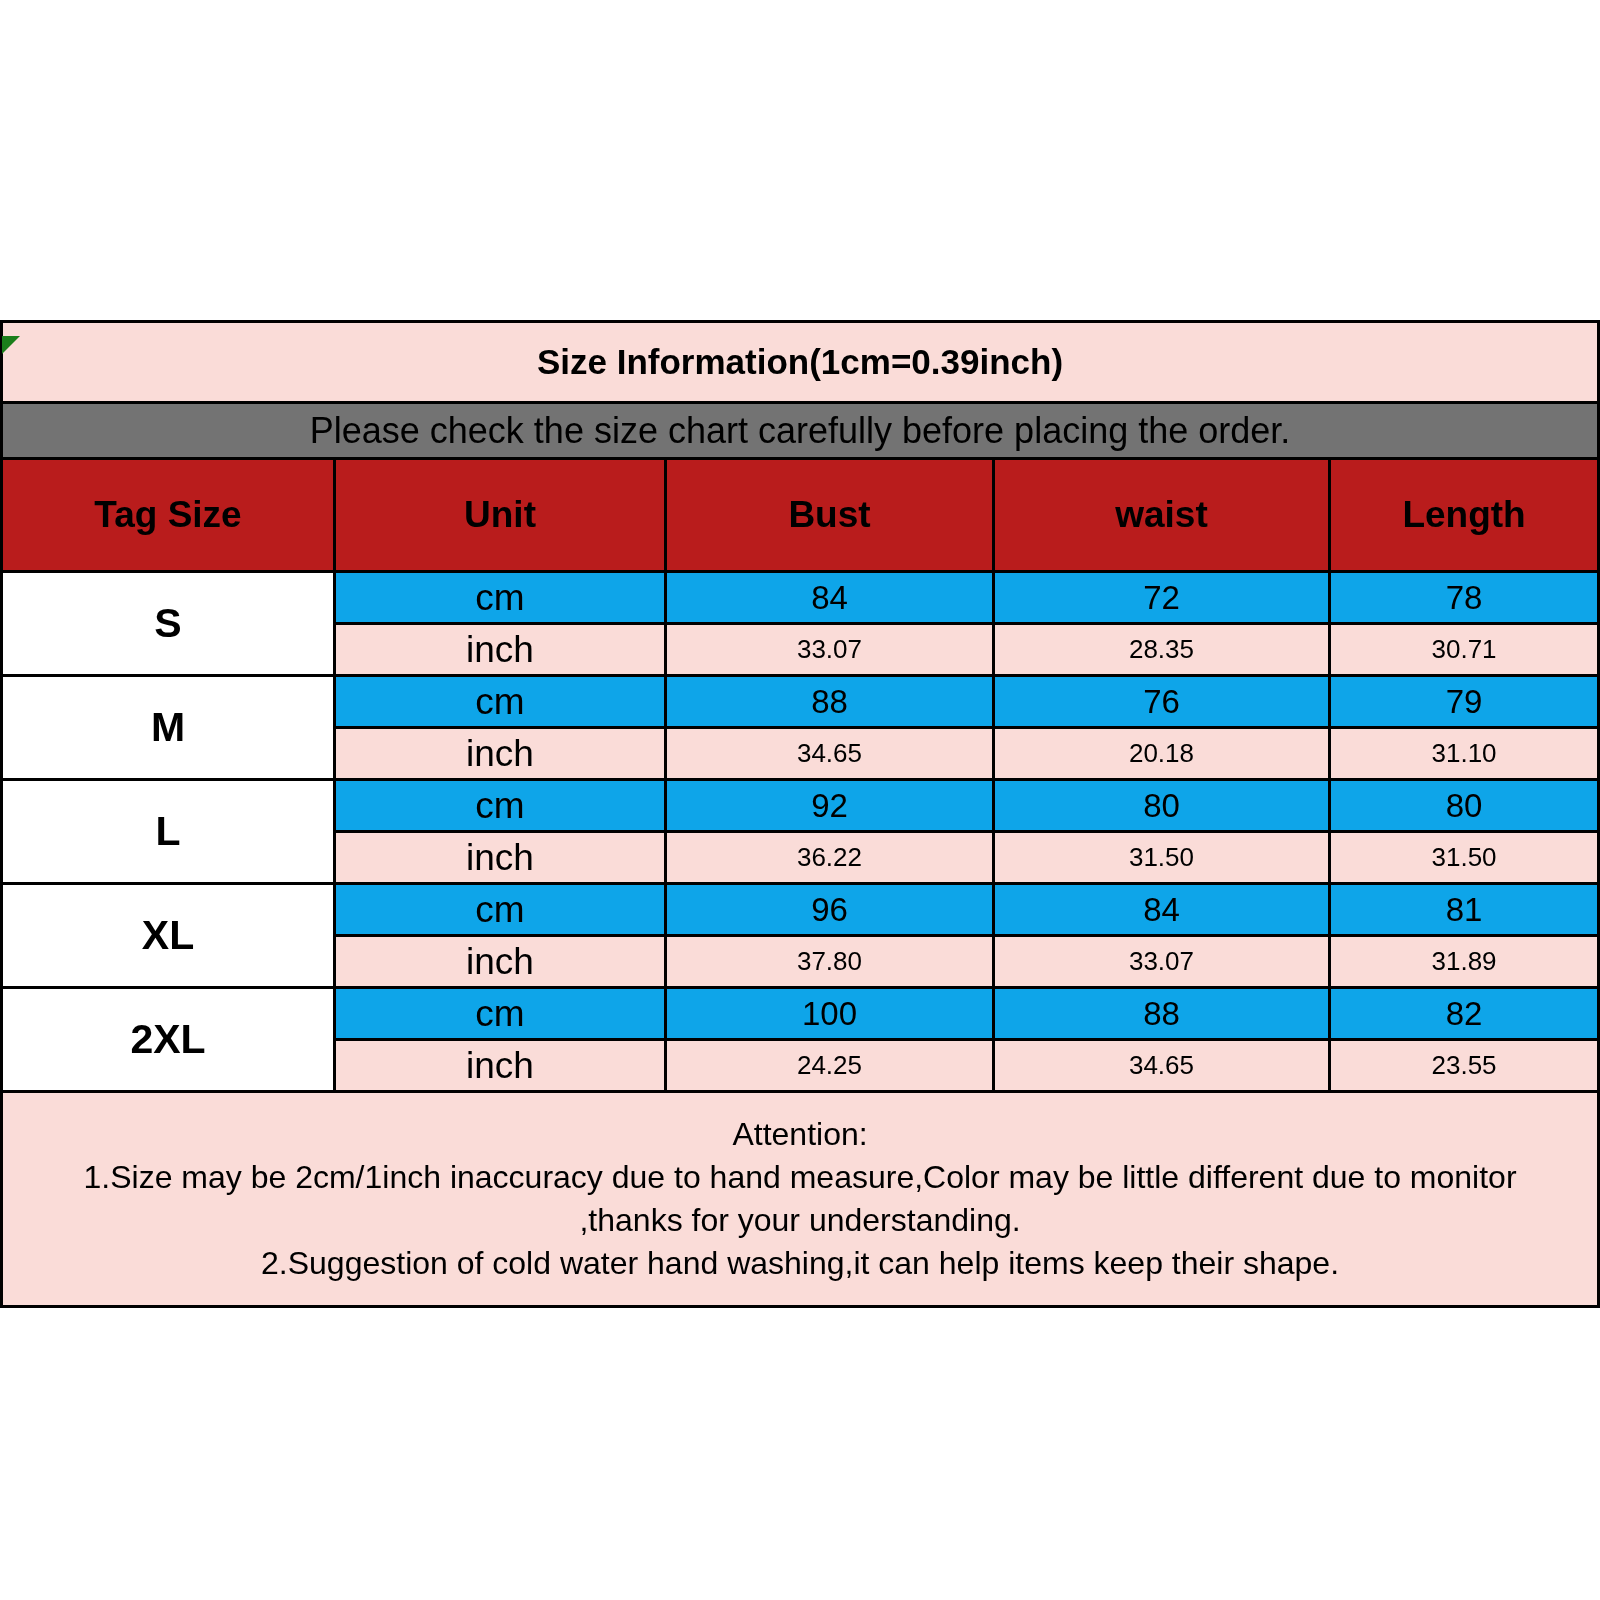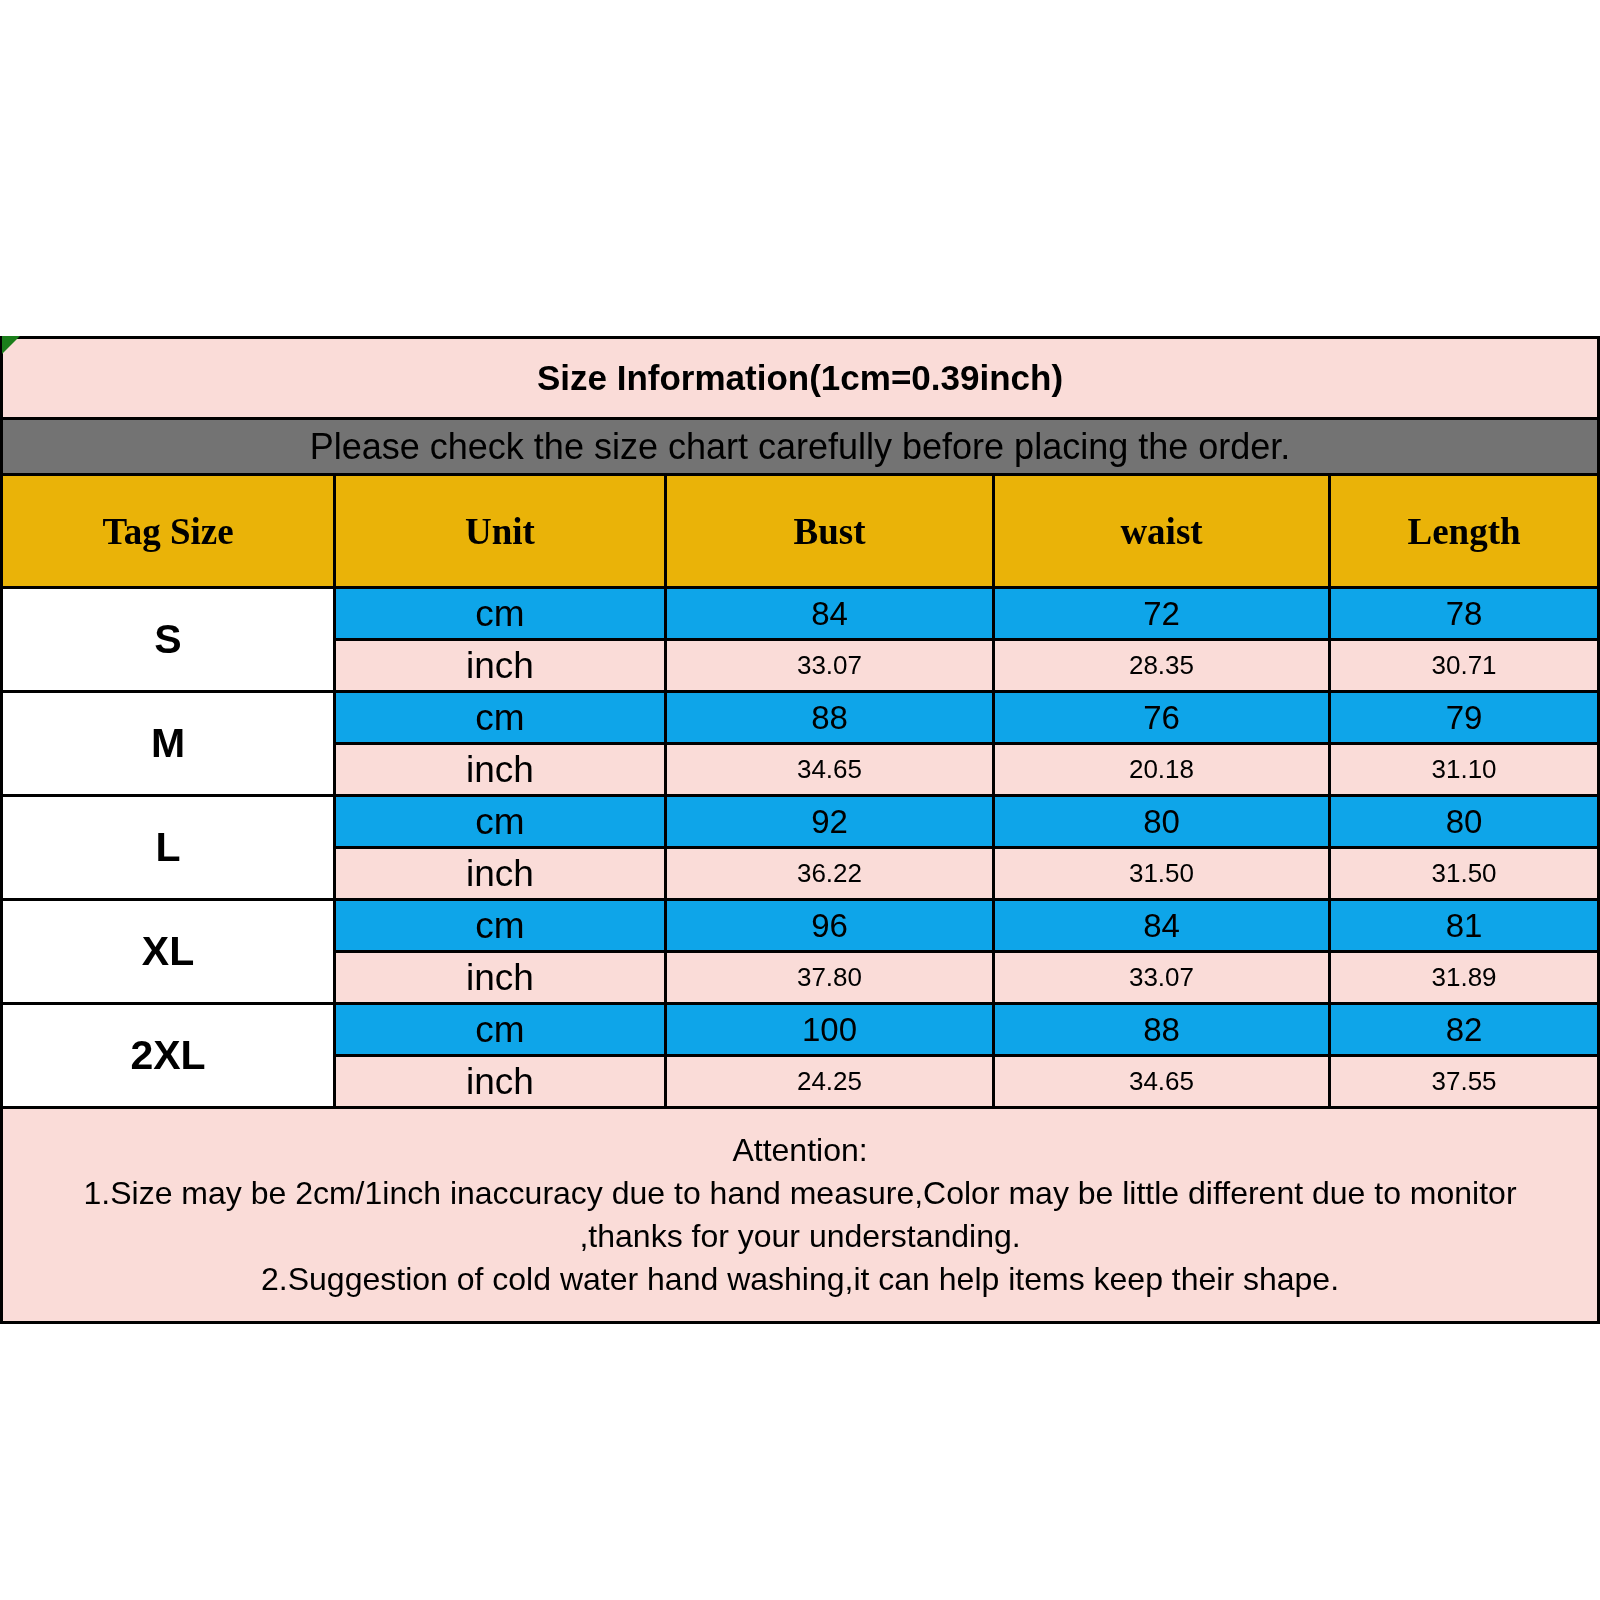--- a/index.html
+++ b/index.html
@@ -11,21 +11,21 @@
     position: relative;
     width: 1600px;
     height: 1600px;
     background: #ffffff;
     font-family: "Liberation Sans", sans-serif;
     color: #000000;
     overflow: hidden;
   }
   table.size-table {
     position: absolute;
-    top: 336px;
+    top: 320px;
     left: 0px;
     width: 1597px;
     border-collapse: collapse;
     table-layout: fixed;
     background: #ffffff;
     border: 3px solid #000000;
   }
   table.size-table td {
     border: 3px solid #000000;
     text-align: center;
@@ -40,24 +40,23 @@
     font-size: 35px;
     border-bottom: 5px double #000000;
   }
   .subtitle-row td {
     height: 53px;
     background: #737373;
     font-size: 36px;
   }
   .header-row td {
     height: 110px;
-    background: #eab308;
+    background: #b91c1c;
     font-weight: bold;
     font-size: 37px;
-    font-family: Liberation Serif, serif;
   }
   .cm-row td {
     height: 49px;
     background: #0ea5e9;
     font-size: 33px;
     border-bottom: 5px double #000000;
   }
   .inch-row td {
     height: 49px;
     background: #fadcd8;
@@ -189,21 +188,21 @@
       <td rowspan="2" class="size-label">2XL</td>
       <td class="unit">cm</td>
       <td>100</td>
       <td>88</td>
       <td>82</td>
     </tr>
     <tr class="inch-row">
       <td class="unit">inch</td>
       <td>24.25</td>
       <td>34.65</td>
-      <td>37.55</td>
+      <td>23.55</td>
     </tr>
 
     <tr class="attention-row">
       <td colspan="5">
         <div class="att-line">Attention:</div>
         <div class="att-line">1.Size may be 2cm/1inch inaccuracy due to hand measure,Color may be little different due to monitor</div>
         <div class="att-line">,thanks for your understanding.</div>
         <div class="att-line">2.Suggestion of cold water hand washing,it can help items keep their shape.</div>
       </td>
     </tr>

